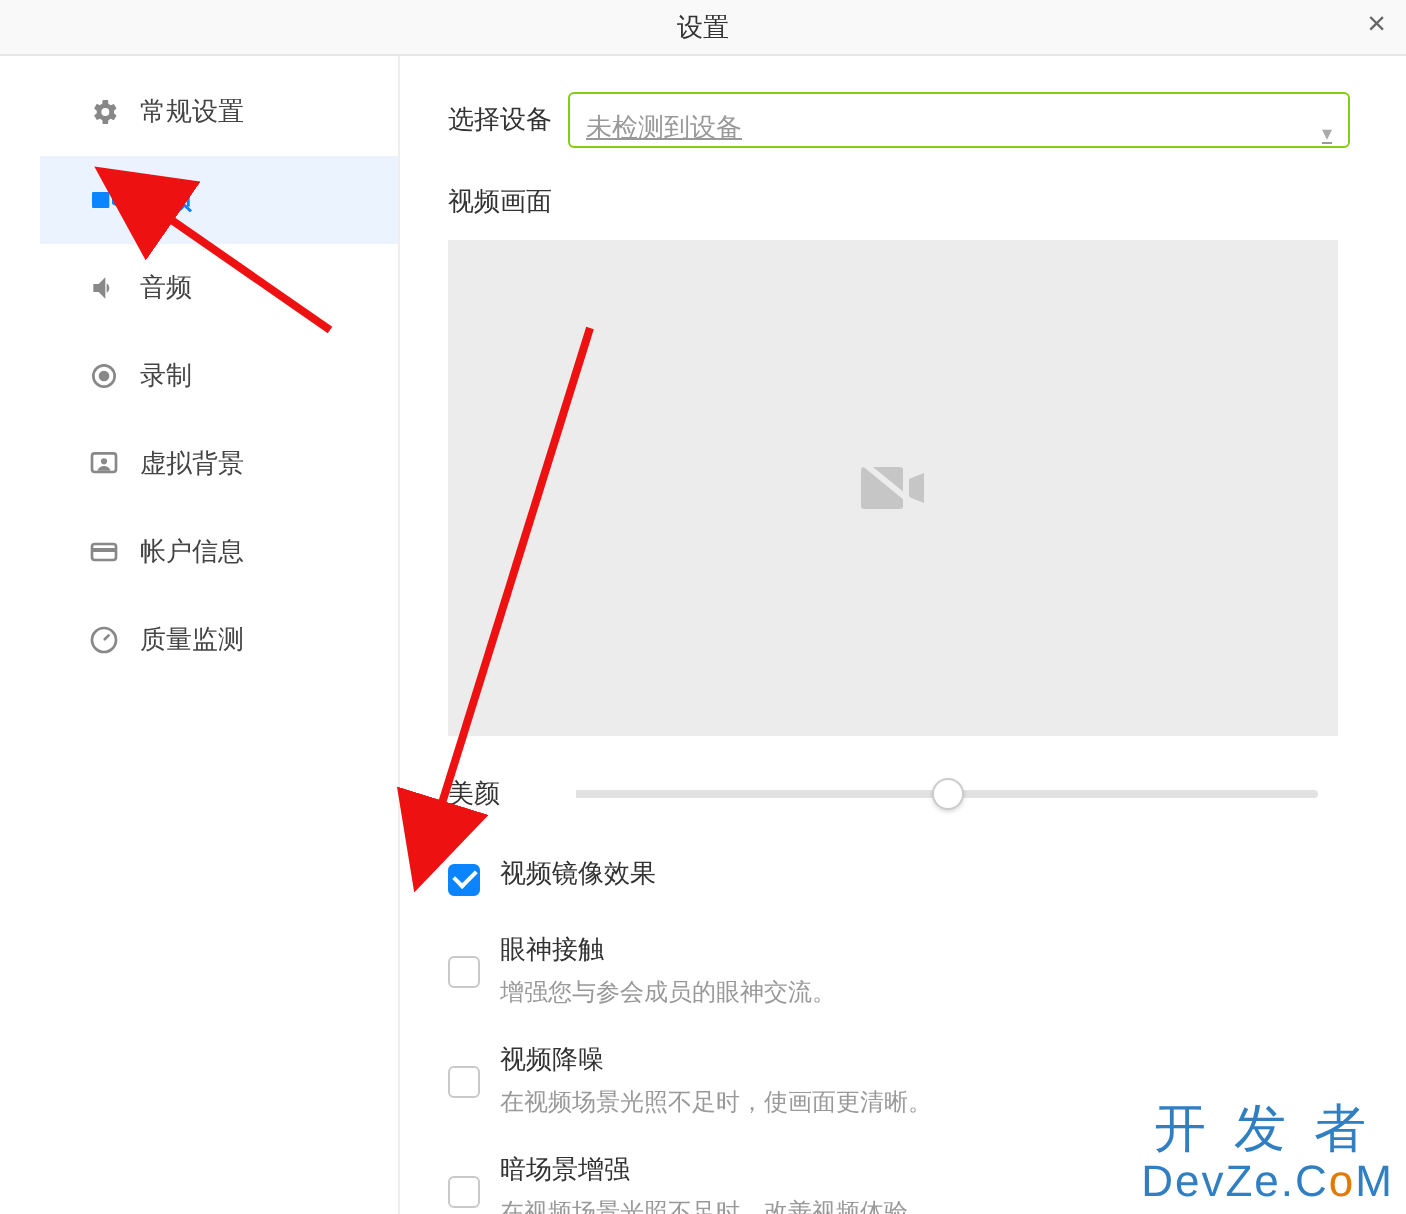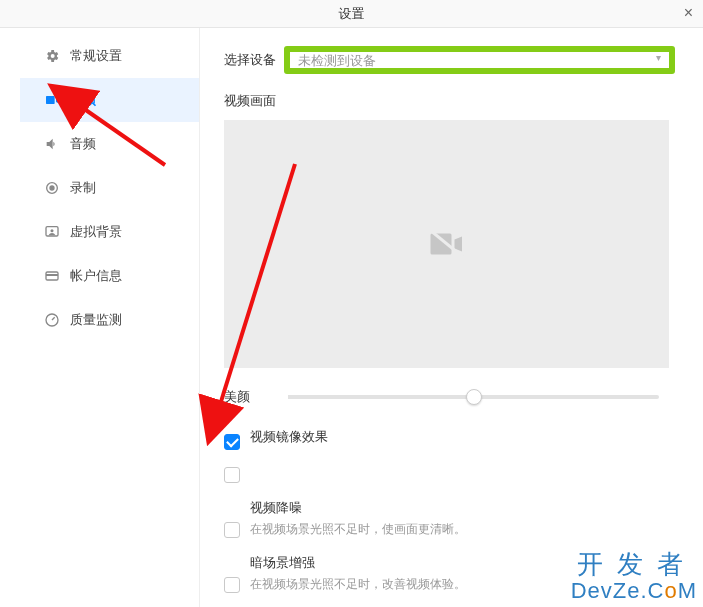--- a/index.html
+++ b/index.html
@@ -65,29 +65,30 @@
   }
   .row-device {
     display: flex;
     align-items: center;
     margin-bottom: 18px;
   }
   .row-device .lbl { width: 60px; color: #333; }
   .row-device .select {
     flex: 1;
     height: 28px;
-    border: 6px solid #84cc16;
+    border: 1px solid #84cc16;
     border-radius: 3px;
     display: flex;
-    align-items: flex-start;
+    align-items: flex-end;
     justify-content: space-between;
     padding: 0 8px;
     color: #999;
     cursor: pointer;
     background: #fff;
+    text-decoration: underline;
   }
   .row-device .select .caret { color: #aaa; font-size: 10px; }
   .section-label { color: #333; margin-bottom: 10px; }
   .preview {
     width: 445px; height: 248px;
     background: #ececec;
     display: flex;
     align-items: center;
     justify-content: center;
     margin-bottom: 20px;
@@ -117,21 +118,21 @@
     top: 50%; left: 50%;
     transform: translate(-50%, -50%);
     width: 16px; height: 16px;
     border-radius: 50%;
     background: #fff;
     border: 1px solid #ccc;
     box-shadow: 0 1px 2px rgba(0,0,0,.15);
   }
   .option {
     display: flex;
-    align-items: flex-end;
+    align-items: center;
     margin-bottom: 16px;
   }
   .option .cb {
     width: 16px; height: 16px;
     border: 1px solid #c9c9c9;
     border-radius: 3px;
     margin-right: 10px;
     flex-shrink: 0;
     display: flex; align-items: center; justify-content: center;
     background: #fff;
@@ -291,20 +292,24 @@
 
     <div class="option">
       <div class="cb checked"></div>
       <div class="txts">
         <div class="main-txt">视频镜像效果</div>
       </div>
     </div>
 
     <div class="option">
       <div class="cb"></div>
+      <div class="txts">
+        <div class="main-txt">眼神接触</div>
+        <div class="sub-txt">增强您与参会成员的眼神交流。</div>
+      </div>
     </div>
 
     <div class="option">
       <div class="cb"></div>
       <div class="txts">
         <div class="main-txt">视频降噪</div>
         <div class="sub-txt">在视频场景光照不足时，使画面更清晰。</div>
       </div>
     </div>
 

